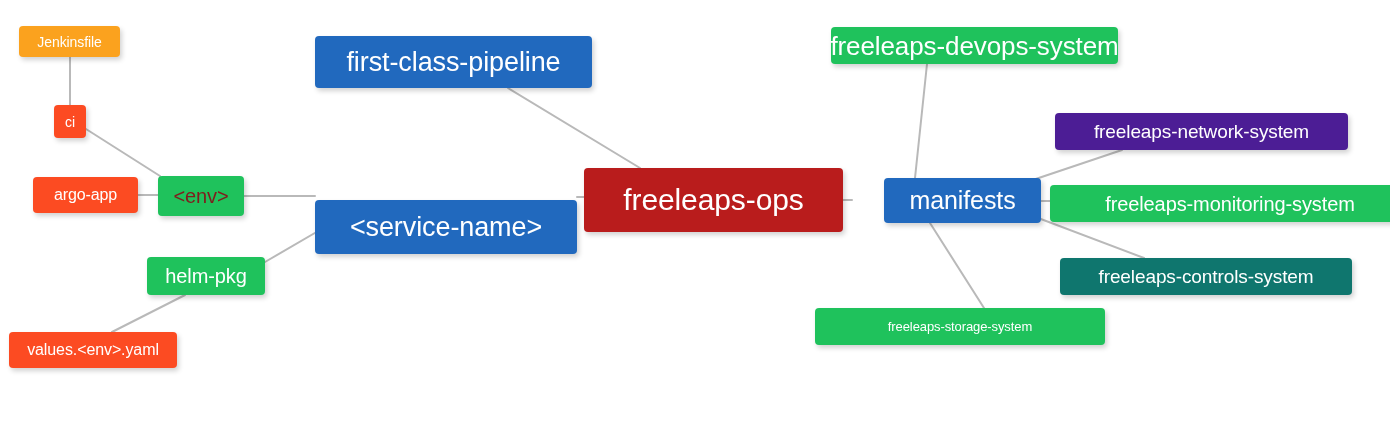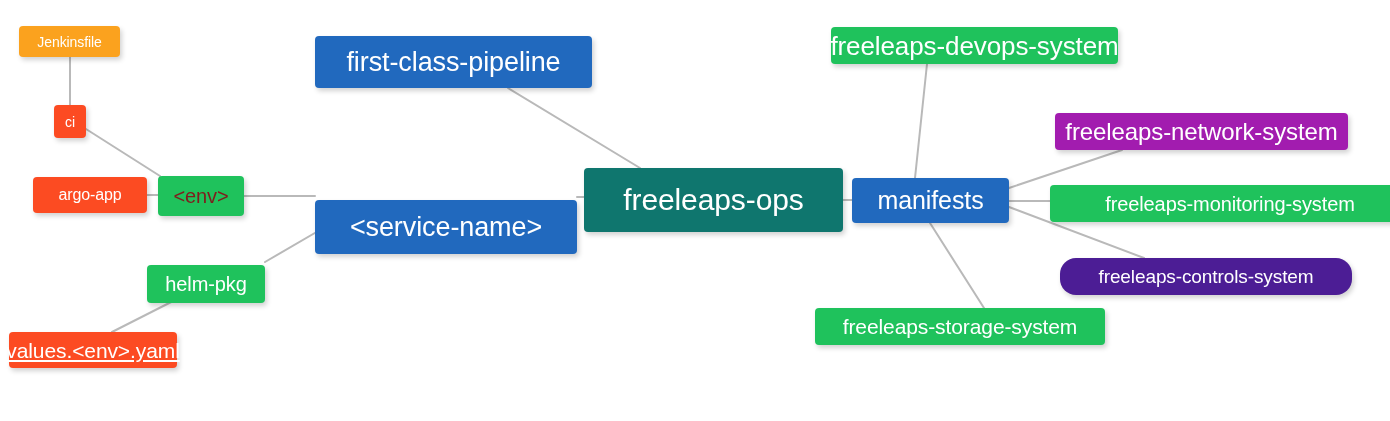--- a/index.html
+++ b/index.html
@@ -58,27 +58,27 @@
       <line x1="843" y1="200" x2="852" y2="200" stroke="#b9b9b9" stroke-width="2" stroke-linecap="round"></line>
       <line x1="915" y1="178" x2="927" y2="64" stroke="#b9b9b9" stroke-width="2" stroke-linecap="round"></line>
       <line x1="1009" y1="188" x2="1122" y2="150" stroke="#b9b9b9" stroke-width="2" stroke-linecap="round"></line>
       <line x1="1009" y1="201" x2="1050" y2="201" stroke="#b9b9b9" stroke-width="2" stroke-linecap="round"></line>
       <line x1="1009" y1="207" x2="1144" y2="258" stroke="#b9b9b9" stroke-width="2" stroke-linecap="round"></line>
       <line x1="930" y1="223" x2="984" y2="308" stroke="#b9b9b9" stroke-width="2" stroke-linecap="round"></line>
     </svg>
   <div id="node-layer">
       <div class="mm-node" style="left: 19px; top: 26px; width: 101px; height: 31px; background: rgb(251, 162, 30); font-size: 14px; color: rgb(255, 255, 255);">Jenkinsfile</div>
       <div class="mm-node" style="left: 54px; top: 105px; width: 32px; height: 33px; background: rgb(252, 75, 34); font-size: 14px; color: rgb(255, 255, 255);">ci</div>
-      <div class="mm-node" style="left: 33px; top: 177px; width: 114px; height: 36px; background: rgb(252, 75, 34); font-size: 16px; color: rgb(255, 255, 255);">argo-app</div>
+      <div class="mm-node" style="left: 33px; top: 177px; width: 105px; height: 36px; background: rgb(252, 75, 34); font-size: 16px; color: rgb(255, 255, 255);">argo-app</div>
       <div class="mm-node" style="left: 158px; top: 176px; width: 86px; height: 40px; background: rgb(31, 194, 92); font-size: 20px; color: #7f1d1d;">&lt;env&gt;</div>
-      <div class="mm-node" style="left: 147px; top: 257px; width: 118px; height: 38px; background: rgb(31, 194, 92); font-size: 20px; color: rgb(255, 255, 255); margin-top: 8px;">helm-pkg</div>
-      <div class="mm-node" style="left: 9px; top: 332px; width: 168px; height: 36px; background: rgb(252, 75, 34); font-size: 21px; color: rgb(255, 255, 255); text-decoration: underline;">values.&lt;env&gt;.yaml</div>
+      <div class="mm-node" style="left: 147px; top: 257px; width: 118px; height: 38px; background: rgb(31, 194, 92); font-size: 20px; color: rgb(255, 255, 255);">helm-pkg</div>
+      <div class="mm-node" style="left: 9px; top: 332px; width: 168px; height: 36px; background: rgb(252, 75, 34); font-size: 16px; color: rgb(255, 255, 255);">values.&lt;env&gt;.yaml</div>
       <div class="mm-node" style="left: 315px; top: 36px; width: 277px; height: 52px; background: rgb(33, 105, 190); font-size: 27px; color: #ffffff;">first-class-pipeline</div>
       <div class="mm-node" style="left: 315px; top: 169px; width: 262px; height: 54px; background: rgb(33, 105, 190); font-size: 27px; color: rgb(255, 255, 255); margin-top: 31px;">&lt;service-name&gt;</div>
-      <div class="mm-node" style="left: 584px; top: 168px; width: 259px; height: 64px; background: #0f766e; font-size: 30px; color: rgb(255, 255, 255);">freeleaps-ops</div>
-      <div class="mm-node" style="left: 852px; top: 178px; width: 157px; height: 45px; background: rgb(33, 105, 190); font-size: 25px; color: rgb(255, 255, 255);">manifests</div>
+      <div class="mm-node" style="left: 584px; top: 168px; width: 259px; height: 64px; background: #b91c1c; font-size: 30px; color: rgb(255, 255, 255);">freeleaps-ops</div>
+      <div class="mm-node" style="left: 884px; top: 178px; width: 157px; height: 45px; background: rgb(33, 105, 190); font-size: 25px; color: rgb(255, 255, 255);">manifests</div>
       <div class="mm-node" style="left: 798px; top: 27px; width: 287px; height: 37px; background: rgb(31, 194, 92); font-size: 26px; color: rgb(255, 255, 255); margin-left: 33px;">freeleaps-devops-system</div>
-      <div class="mm-node" style="left: 1055px; top: 113px; width: 293px; height: 37px; background: #a21caf; font-size: 24px; color: rgb(255, 255, 255);">freeleaps-network-system</div>
+      <div class="mm-node" style="left: 1055px; top: 113px; width: 293px; height: 37px; background: #4c1d95; font-size: 19px; color: rgb(255, 255, 255);">freeleaps-network-system</div>
       <div class="mm-node" style="left: 1050px; top: 185px; width: 360px; height: 37px; background: rgb(31, 194, 92); font-size: 20px; color: rgb(255, 255, 255);">freeleaps-monitoring-system</div>
-      <div class="mm-node" style="left: 1060px; top: 258px; width: 292px; height: 37px; background: #4c1d95; font-size: 19px; color: rgb(255, 255, 255); border-radius: 16px;">freeleaps-controls-system</div>
-      <div class="mm-node" style="left: 815px; top: 308px; width: 290px; height: 37px; background: rgb(31, 194, 92); font-size: 21px; color: rgb(255, 255, 255);">freeleaps-storage-system</div>
+      <div class="mm-node" style="left: 1060px; top: 258px; width: 292px; height: 37px; background: #0f766e; font-size: 19px; color: rgb(255, 255, 255);">freeleaps-controls-system</div>
+      <div class="mm-node" style="left: 815px; top: 308px; width: 290px; height: 37px; background: rgb(31, 194, 92); font-size: 13px; color: rgb(255, 255, 255);">freeleaps-storage-system</div>
     </div>
 </div>
 
 </body></html>

